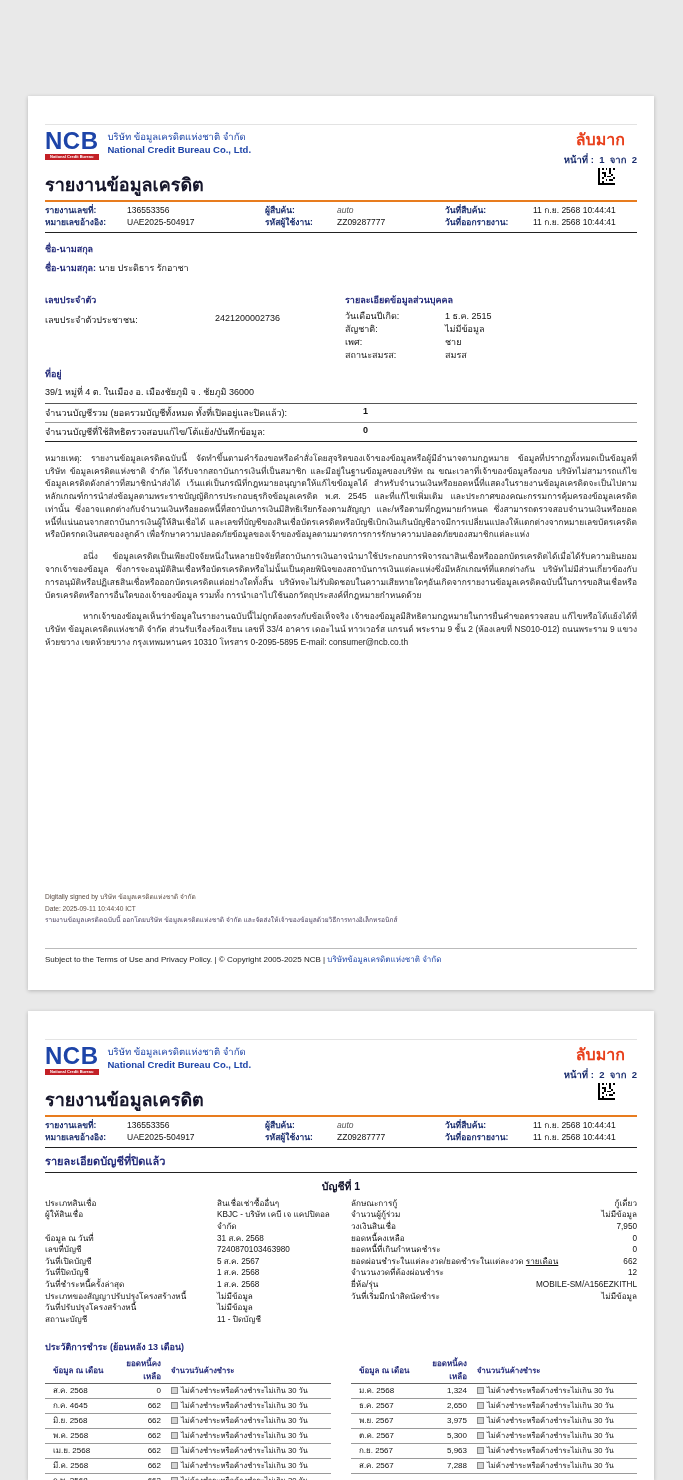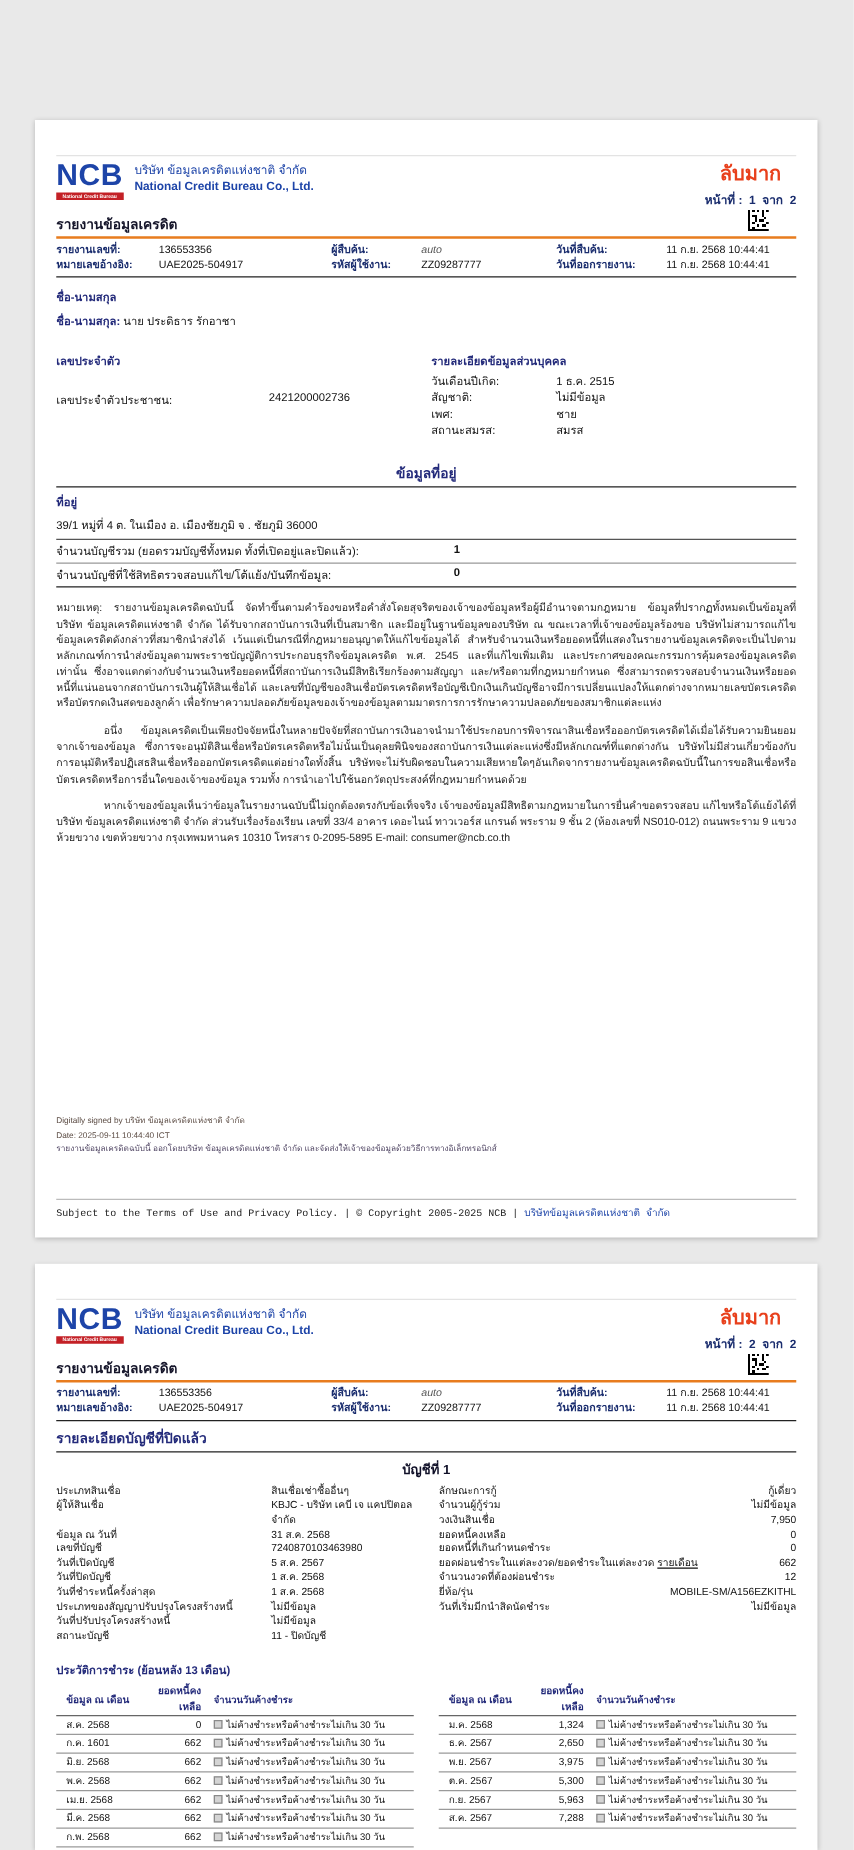--- a/index.html
+++ b/index.html
@@ -24,21 +24,21 @@
   .hdr-top { display:flex; align-items:flex-start; }
   .logo { margin-right:9px; flex:0 0 auto; }
   .logo-ncb { font-size:24px; font-weight:bold; color:#1d44a8; line-height:.95; letter-spacing:.5px; }
   .logo-band { background:#c32026; color:#fff; font-size:4px; font-weight:bold; text-align:center; line-height:6px; height:6px; overflow:hidden; margin-top:1px; }
   .co-names { flex:1 1 auto; color:#1d44a8; font-size:9.5px; line-height:1.35; padding-top:1px; }
   .co-en { font-weight:bold; }
   .secret-wrap { flex:0 0 auto; text-align:center; padding-top:1px; }
   .secret { color:#e8401c; font-weight:bold; font-size:16px; line-height:1.1; }
   .page-no { color:#1a2d6e; font-weight:bold; font-size:9.5px; margin-top:3px; white-space:pre; }
   .report-title-row { border-bottom:2px solid #e87c1e; margin-top:3px; padding-bottom:1px; }
-  .report-title { font-size:11px; font-weight:bold; color:#15152a; }
+  .report-title { font-size:18px; font-weight:bold; color:#15152a; }
   .barcode { position:absolute; top:72px; right:22px; width:17px; height:17px; }
   .meta {
     border-bottom:1.5px solid #222; padding:3px 0 4px;
     display:grid; grid-template-columns:82px 138px 72px 108px 88px auto;
     row-gap:2px; font-size:8.5px; line-height:1.25;
   }
   .meta .lab { color:#1a2d6e; font-weight:bold; }
   .meta .val { color:#111; }
   .meta .val-auto { color:#555; font-style:italic; }
 
@@ -48,21 +48,21 @@
   .sec-left { text-align:left; color:#232a7a; font-weight:bold; font-size:11px;
          border-bottom:1.5px solid #222; padding:2px 0 2px; margin-top:2px; }
 
   
   .sub-h { color:#232a7a; font-weight:bold; font-size:9px; }
   .kv { font-size:9px; }
   .kv .k { color:#232a7a; font-weight:bold; }
   .name-h { margin-top:9px; }
   .name-row { margin-top:5px; }
   .two-col { display:grid; grid-template-columns:300px auto; margin-top:18px; }
-  .idrow { display:grid; grid-template-columns:170px auto; font-size:9px; margin-top:17px; }
+  .idrow { display:grid; grid-template-columns:170px auto; font-size:9px; margin-top:6px; }
   .drow { display:grid; grid-template-columns:100px auto; font-size:9px; margin-top:0; line-height:13px; }
   .dethead { margin-bottom:3px; }
 
   
   .sec-addr { margin-top:16px; }
   .addr-h { margin-top:5px; }
   .addr-line { font-size:9px; margin-top:4px; border-bottom:1px solid #555; padding-bottom:4px; }
 
   
   .sec-sum { margin-top:14px; }
@@ -71,22 +71,22 @@
   .sum-row.last { border-bottom:1.5px solid #222; }
   .sum-val { font-weight:bold; }
 
   
   .notes { margin-top:10px; font-size:8.4px; line-height:1.52; color:#1c1c1c; text-align:justify; }
   .notes p.ind { text-indent:38px; margin-top:9px; }
 
   
   .sig { position:absolute; left:17px; top:795px; font-size:6.6px; line-height:1.75; color:#5a4a42; }
   .sig .th { color:#4a3f5e; }
-  .pfoot { position:absolute; left:17px; right:17px; bottom:13px;
-           border-top:1px solid #bbb; padding-top:4px; font-size:8px; color:#222;font-family:Liberation Mono, monospace; }
+  .pfoot { position:absolute; left:17px; right:17px; bottom:24px;
+           border-top:1px solid #bbb; padding-top:4px; font-size:8px; color:#222; }
   .pfoot a { color:#1d44a8; text-decoration:none; }
 
   
   .acct-title { text-align:center; font-weight:bold; font-size:10.5px; color:#101028; margin-top:5px; }
   .fields { display:grid; grid-template-columns:300px auto; column-gap:6px; margin-top:3px; font-size:8.2px; }
   .fld { display:grid; grid-template-columns:172px auto; line-height:11.6px; }
   .fldr { display:grid; grid-template-columns:auto max-content; line-height:11.6px;gap:44px; }
   .fldr .v { text-align:right; }
   .u { text-decoration:underline; }
 
@@ -189,21 +189,20 @@
         <span class="k">เพศ:</span>
         <span>ชาย</span>
       </div>
       <div class="drow">
         <span class="k">สถานะสมรส:</span>
         <span>สมรส</span>
       </div>
     </div>
   </div>
 
-  <div class="sec sec-addr">ข้อมูลที่อยู่</div>
   <div class="sub-h addr-h">ที่อยู่</div>
   <div class="addr-line">39/1 หมู่ที่ 4 ต. ในเมือง อ. เมืองชัยภูมิ จ . ชัยภูมิ 36000</div>
 
   <div class="sum-row first">
     <span>จำนวนบัญชีรวม (ยอดรวมบัญชีทั้งหมด ทั้งที่เปิดอยู่และปิดแล้ว):</span>
     <span class="sum-val">1</span>
   </div>
   <div class="sum-row last">
     <span>จำนวนบัญชีที่ใช้สิทธิตรวจสอบแก้ไข/โต้แย้ง/บันทึกข้อมูล:</span>
     <span class="sum-val">0</span>
@@ -373,21 +372,21 @@
         <span class="hm">ข้อมูล ณ เดือน</span>
         <span class="hb">ยอดหนี้คงเหลือ</span>
         <span class="hs">จำนวนวันค้างชำระ</span>
       </div>
       <div class="hrow">
           <span class="hm">ส.ค. 2568</span>
           <span class="hb">0</span>
           <span class="hs"><span class="cb"></span><span>ไม่ค้างชำระหรือค้างชำระไม่เกิน 30 วัน</span></span>
         </div>
       <div class="hrow">
-          <span class="hm">ก.ค. 1601</span>
+          <span class="hm">ก.ค. 4645</span>
           <span class="hb">662</span>
           <span class="hs"><span class="cb"></span><span>ไม่ค้างชำระหรือค้างชำระไม่เกิน 30 วัน</span></span>
         </div>
       <div class="hrow">
           <span class="hm">มิ.ย. 2568</span>
           <span class="hb">662</span>
           <span class="hs"><span class="cb"></span><span>ไม่ค้างชำระหรือค้างชำระไม่เกิน 30 วัน</span></span>
         </div>
       <div class="hrow">
           <span class="hm">พ.ค. 2568</span>

